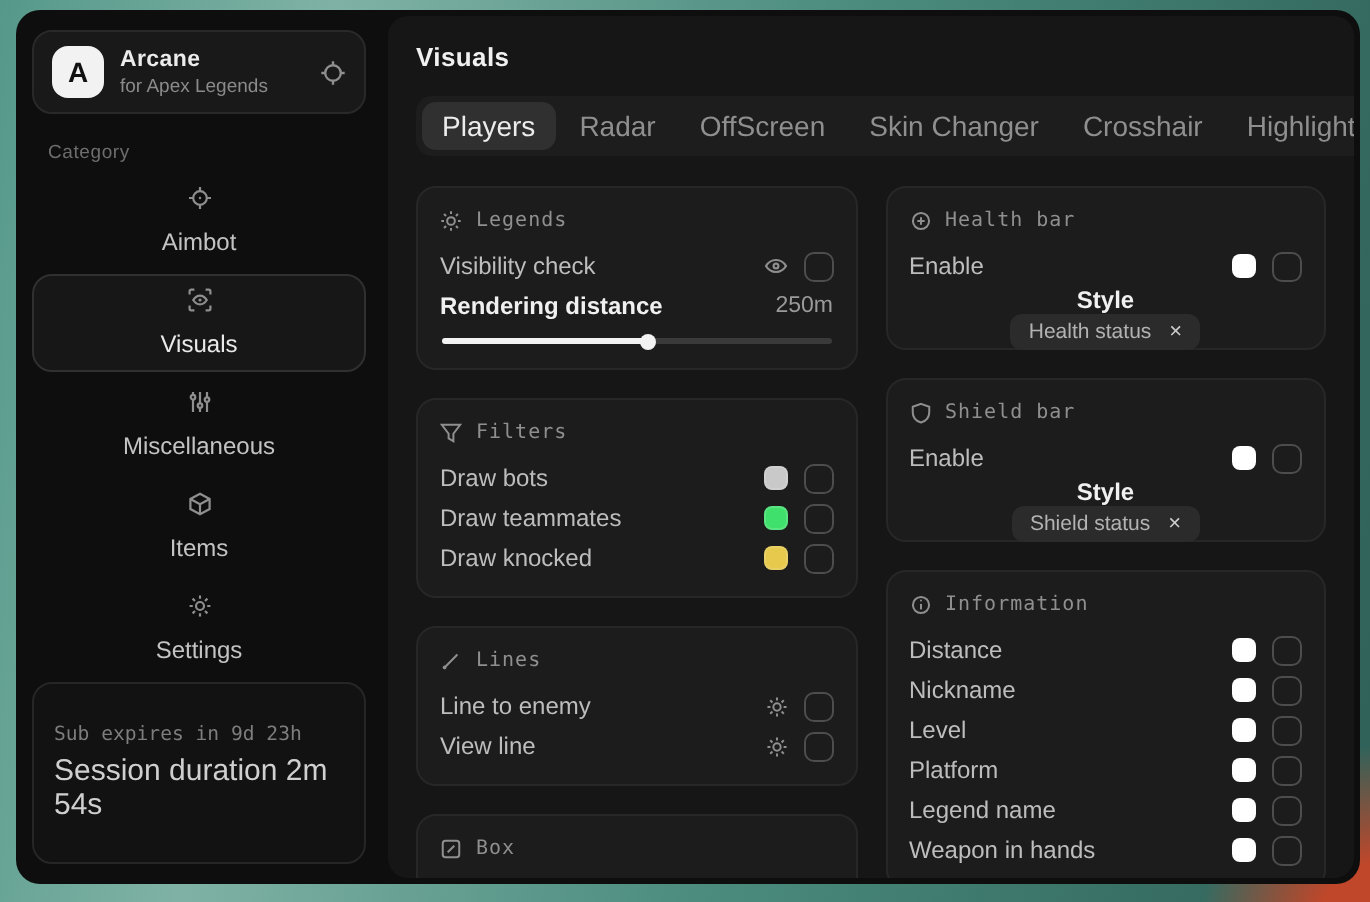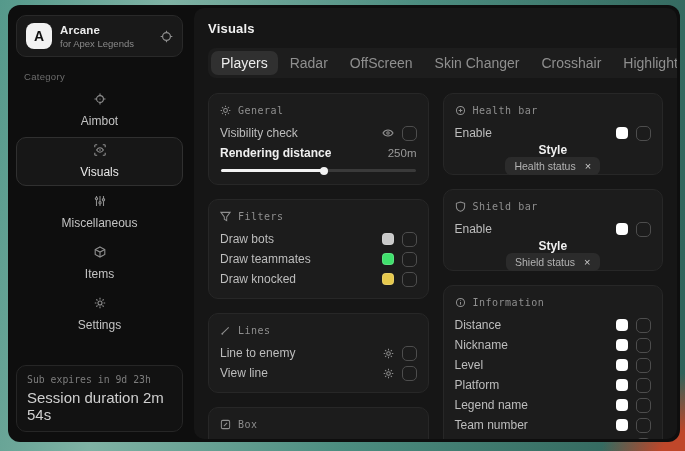--- a/index.html
+++ b/index.html
@@ -34,21 +34,21 @@
   .icon svg{ display:block; }
   .category{ font-size:9.5px; color:#6d6d6d; margin:14px 0 4px 8px; letter-spacing:.3px; }
   .menu{ display:flex; flex-direction:column; gap:2px; }
   .menu-item{
     display:flex; align-items:center; gap:9px; padding:6px 8px; border-radius:10px;
     border:1px solid transparent; color:#c3c3c3; font-size:12px; cursor:default;flex-direction:column;
   }
   .menu-item.active{ background:#171717; border-color:#303030; color:#e9e9e9; }
   .spacer{ flex:1; }
   .sub-card{
-    border:1px solid #262626; border-radius:10px; padding:8px 10px; background:#121212;
+    border:1px solid #262626; border-radius:10px; padding:20px 10px; background:#121212;
   }
   .sub-line1{ font-family:"DejaVu Sans Mono", monospace; font-size:9.8px; color:#7d7d7d; }
   .sub-line2{ font-size:15px; color:#cfcfcf; margin-top:4px; }
   
   .main{
     flex:1; background:#161616; border-radius:10px; margin-left:5px;
     padding:13px 14px; overflow:hidden; position:relative;
   }
   .page-title{ font-size:13px; font-weight:bold; color:#f0f0f0; letter-spacing:.2px; }
   .tabbar{
@@ -185,21 +185,21 @@
       <div class="col">
 
         <div class="panel">
           <div class="panel-head">
             <span class="icon">
               <svg width="11" height="11" viewBox="0 0 12 12" fill="none" stroke="currentColor" stroke-width="1.1">
                 <circle cx="6" cy="6" r="2.1"></circle>
                 <path d="M6 0.7v1.5M6 9.8v1.5M0.7 6h1.5M9.8 6h1.5M2.2 2.2l1.1 1.1M8.7 8.7l1.1 1.1M9.8 2.2 8.7 3.3M3.3 8.7 2.2 9.8"></path>
               </svg>
             </span>
-            <span>General</span>
+            <span>Legends</span>
           </div>
           <div class="row">
             <span class="row-label">Visibility check</span>
             <span class="controls">
               <span class="icon">
                 <svg width="12" height="12" viewBox="0 0 12 12" fill="none" stroke="#8f8f8f" stroke-width="1.1">
                   <path d="M1 6c1.2-2 3-3 5-3s3.8 1 5 3c-1.2 2-3 3-5 3S2.2 8 1 6Z"></path>
                     <circle cx="6" cy="6" r="1.2"></circle>
                 </svg>
               </span>
@@ -400,27 +400,20 @@
             </span>
           </div>
           <div class="row">
             <span class="row-label">Legend name</span>
             <span class="controls">
               <span class="swatch" style="background: rgb(255, 255, 255);"></span>
               <span class="checkbox"></span>
             </span>
           </div>
           <div class="row">
-            <span class="row-label">Team number</span>
-            <span class="controls">
-              <span class="swatch" style="background: rgb(255, 255, 255);"></span>
-              <span class="checkbox"></span>
-            </span>
-          </div>
-          <div class="row">
             <span class="row-label">Weapon in hands</span>
             <span class="controls">
               <span class="swatch" style="background: rgb(255, 255, 255);"></span>
               <span class="checkbox"></span>
             </span>
           </div>
         </div>
 
       </div>
     </div>

